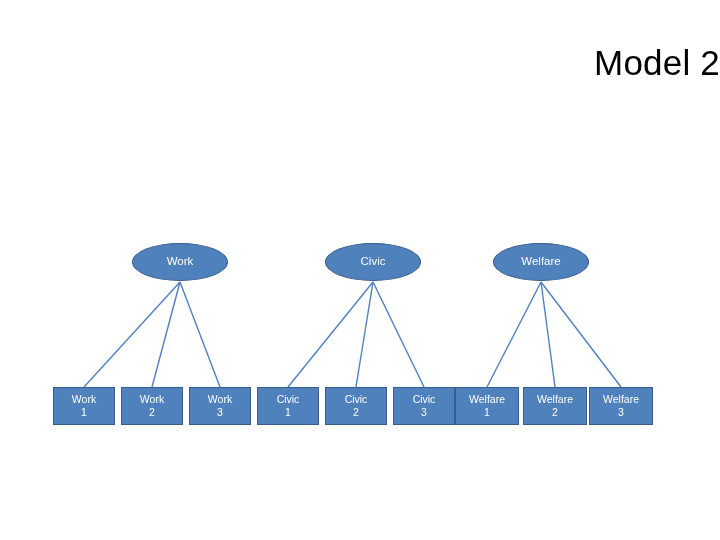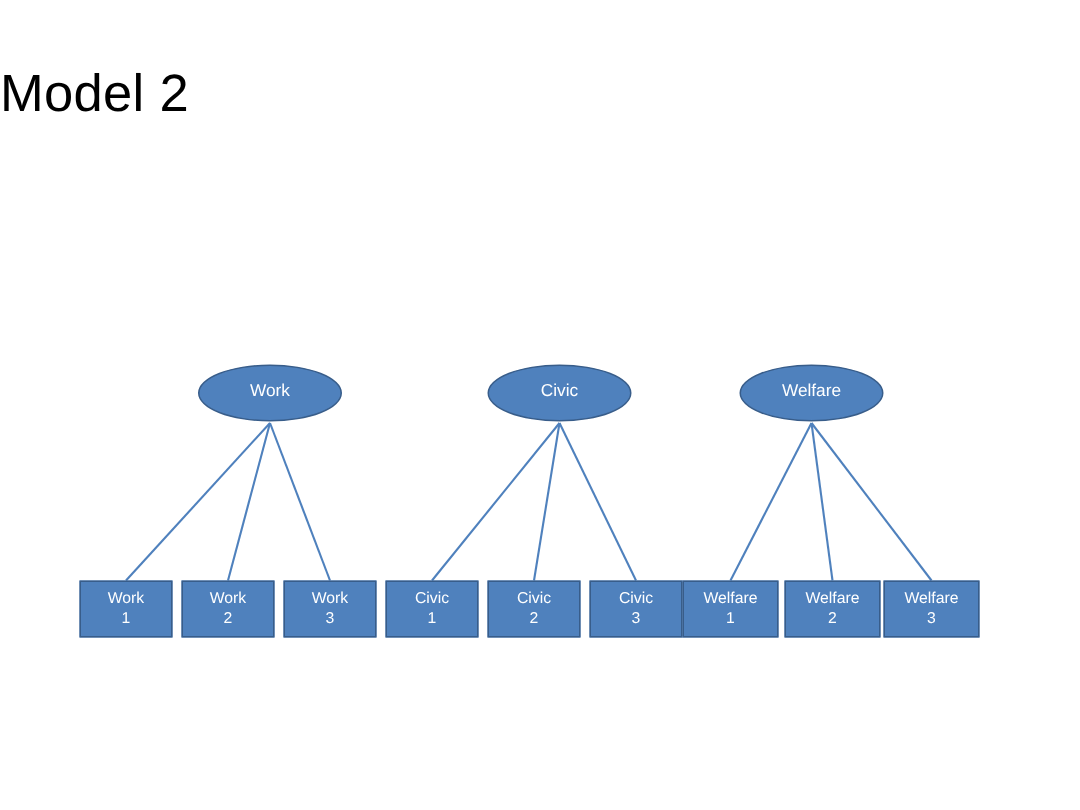--- a/index.html
+++ b/index.html
@@ -17,21 +17,21 @@
     position: relative;
     width: 720px;
     height: 540px;
     background: #ffffff;
   }
   #slide-title {
     position: absolute;
     left: 0;
     top: 42px;
     width: 720px;
-    text-align: left;
+    text-align: right;
     font-size: 35px;
     line-height: 42px;
     color: #000000;
     font-weight: normal;
     letter-spacing: 0.2px;
     white-space: nowrap;
   }
   #edges {
     position: absolute;
     left: 0;

